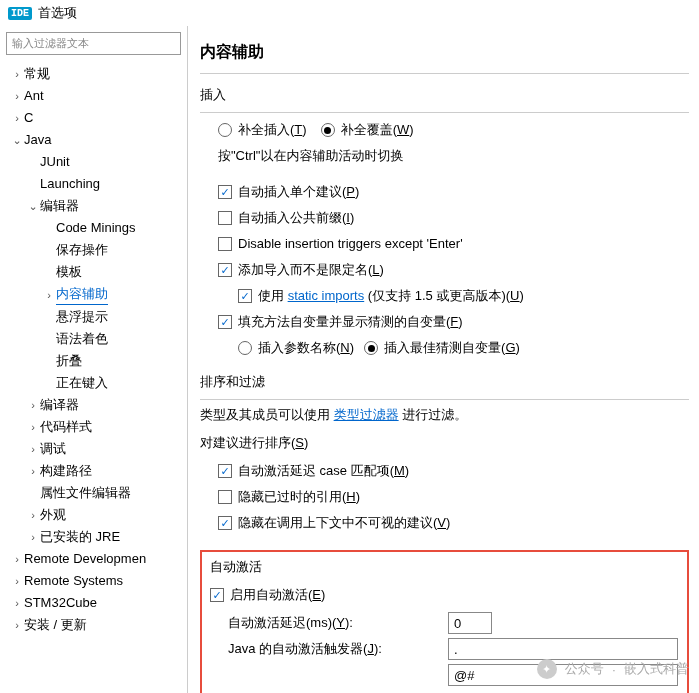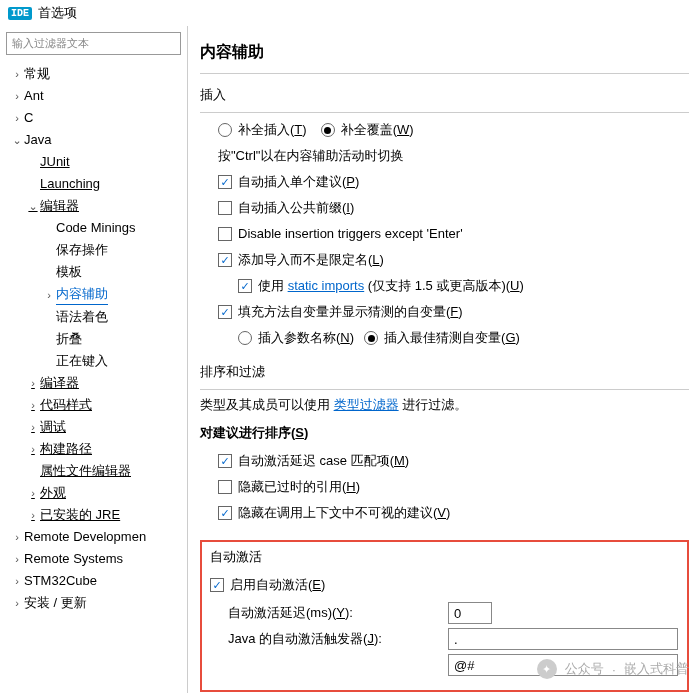--- a/index.html
+++ b/index.html
@@ -7,21 +7,21 @@
 .titlebar { display: flex; align-items: center; padding: 4px 8px; height: 26px; font-family: Liberation Mono, monospace; }
 .ide-badge { background: #0099cc; color: #fff; font-weight: bold; font-size: 10px; padding: 1px 3px; border-radius: 2px; margin-right: 6px; }
 .main { display: flex; height: calc(100% - 26px); }
 .sidebar { width: 188px; border-right: 1px solid #ccc; display: flex; flex-direction: column; }
 .filter-box { border: 1px solid #999; margin: 6px; padding: 3px 5px; color: #888; font-size: 11px; }
 .tree { flex: 1; overflow: auto; padding: 2px 0; }
 .tree-row { display: flex; align-items: center; padding: 1px 0; line-height: 20px; cursor: pointer; }
 .tree-row .twisty { width: 14px; text-align: center; color: #555; font-size: 11px; }
 .tree-row .label { white-space: nowrap; }
 .tree-row.selected .label { color: #0066cc; border-bottom: 1px solid #0066cc; }
-.d0 { padding-left: 10px; } .d1 { padding-left: 26px; text-decoration: underline; } .d2 { padding-left: 42px; }
+.d0 { padding-left: 10px; } .d1 { padding-left: 26px; } .d2 { padding-left: 42px; }
 .content { flex: 1; padding: 8px 10px 10px 12px; overflow: hidden; }
 .page-title { font-size: 16px; font-weight: bold; padding: 8px 0 10px 0; border-bottom: 1px solid #ccc; margin-bottom: 8px; }
 .fieldset-label { font-size: 13px; padding: 4px 0 6px 0; }
 .rule { border-top: 1px solid #ccc; margin-top: 2px; }
 .opts { padding: 4px 0 8px 18px; }
 .row { display: flex; align-items: center; padding: 2px 0; line-height: 22px; }
 .radio, .checkbox { width: 14px; height: 14px; border: 1px solid #666; margin-right: 6px; flex-shrink: 0; display: inline-flex; align-items: center; justify-content: center; font-size: 10px; }
 .radio { border-radius: 50%; }
 .radio.checked::after { content: ""; width: 7px; height: 7px; background: #000; border-radius: 50%; }
 .checkbox.checked { color: #0066cc; }
@@ -87,20 +87,24 @@
         <div class="tree-row d2">
           <span class="twisty"></span>
           <span class="label">模板</span>
         </div>
         <div class="tree-row d2 selected">
           <span class="twisty">›</span>
           <span class="label">内容辅助</span>
         </div>
         <div class="tree-row d2">
           <span class="twisty"></span>
+          <span class="label">悬浮提示</span>
+        </div>
+        <div class="tree-row d2">
+          <span class="twisty"></span>
           <span class="label">语法着色</span>
         </div>
         <div class="tree-row d2">
           <span class="twisty"></span>
           <span class="label">折叠</span>
         </div>
         <div class="tree-row d2">
           <span class="twisty"></span>
           <span class="label">正在键入</span>
         </div>
@@ -159,21 +163,21 @@
     <div class="opts">
       <div class="row">
         <span class="radio"></span>
         <span><span>补全插入(</span><span class="mnemonic">T</span><span>)</span></span>
         <span style="width:14px"></span>
         <span class="radio checked"></span>
         <span><span>补全覆盖(</span><span class="mnemonic">W</span><span>)</span></span>
       </div>
       <div class="row" style="padding-left:0px;">按"Ctrl"以在内容辅助活动时切换</div>
 
-      <div class="row" style="margin-top:0;">
+      <div class="row" style="margin-top:10px;">
         <span class="checkbox checked"></span>
         <span><span>自动插入单个建议(</span><span class="mnemonic">P</span><span>)</span></span>
       </div>
       <div class="row">
         <span class="checkbox"></span>
         <span><span>自动插入公共前缀(</span><span class="mnemonic">I</span><span>)</span></span>
       </div>
       <div class="row">
         <span class="checkbox"></span>
         <span>Disable insertion triggers except 'Enter'</span>
@@ -197,21 +201,21 @@
         <span class="radio checked"></span>
         <span><span>插入最佳猜测自变量(</span><span class="mnemonic">G</span><span>)</span></span>
       </div>
     </div>
 
     <div class="fieldset-label">排序和过滤</div>
     <div class="rule"></div>
     <div style="padding:6px 0 6px 0;">
       <span>类型及其成员可以使用 </span><a class="link">类型过滤器</a><span> 进行过滤。</span>
     </div>
-    <div style="padding:4px 0;font-weight:bold;"><span>对建议进行排序(</span><span class="mnemonic">S</span><span>)</span></div>
+    <div style="padding:4px 0;"><span>对建议进行排序(</span><span class="mnemonic">S</span><span>)</span></div>
     <div class="opts" style="padding-top:2px;">
       <div class="row">
         <span class="checkbox checked"></span>
         <span><span>自动激活延迟 case 匹配项(</span><span class="mnemonic">M</span><span>)</span></span>
       </div>
       <div class="row">
         <span class="checkbox"></span>
         <span><span>隐藏已过时的引用(</span><span class="mnemonic">H</span><span>)</span></span>
       </div>
       <div class="row">

